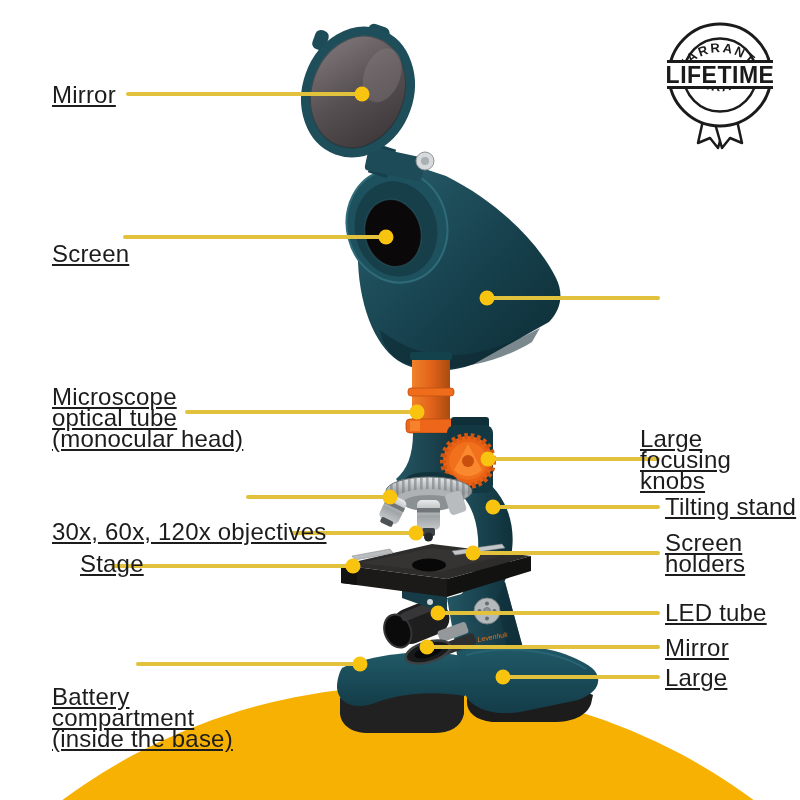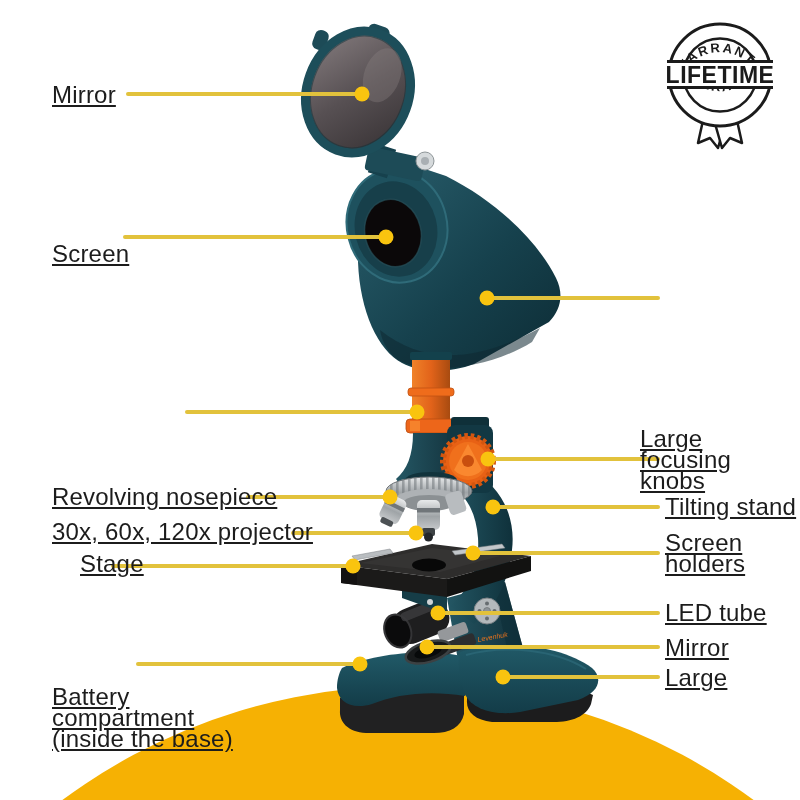--- a/index.html
+++ b/index.html
@@ -237,22 +237,24 @@
         <circle cx="493" cy="507" r="7.5"></circle>
       <circle cx="473" cy="553" r="7.5"></circle>
         <circle cx="438" cy="613" r="7.5"></circle>
       <circle cx="427" cy="647" r="7.5"></circle>
         <circle cx="503" cy="677" r="7.5"></circle>
     </g>
   </svg>
 
   <div class="label l-mirror">Mirror</div>
   <div class="label l-screen">Screen</div>
-  <div class="label l-nosepiece">Revolving nosepiece</div>
-  <div class="label l-objectives">30x, 60x, 120x projector</div>
+  <div class="label l-tube">Microscope
+optical tube
+(monocular head)</div>
+  <div class="label l-objectives">30x, 60x, 120x objectives</div>
   <div class="label l-stage">Stage</div>
   <div class="label l-battery">Battery
 compartment
 (inside the base)</div>
 
   <div class="label r-knobs">Large
 focusing
 knobs</div>
   <div class="label r-tilting">Tilting stand</div>
   <div class="label r-slide">Screen

